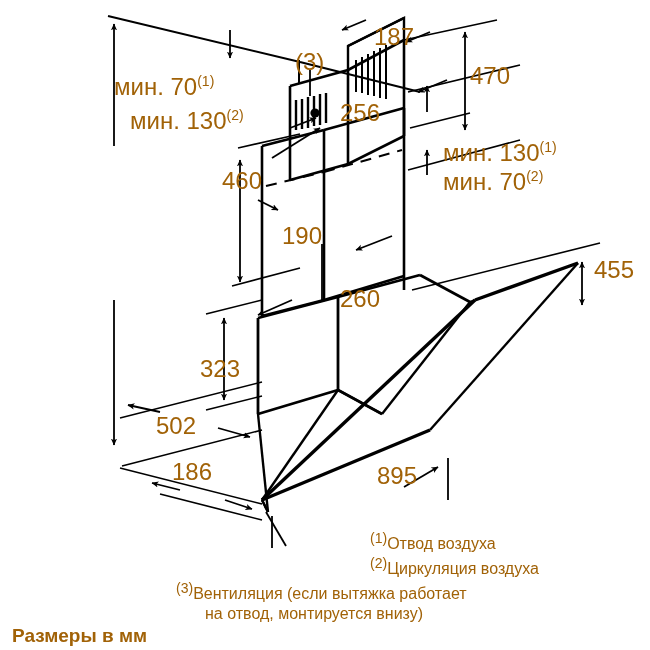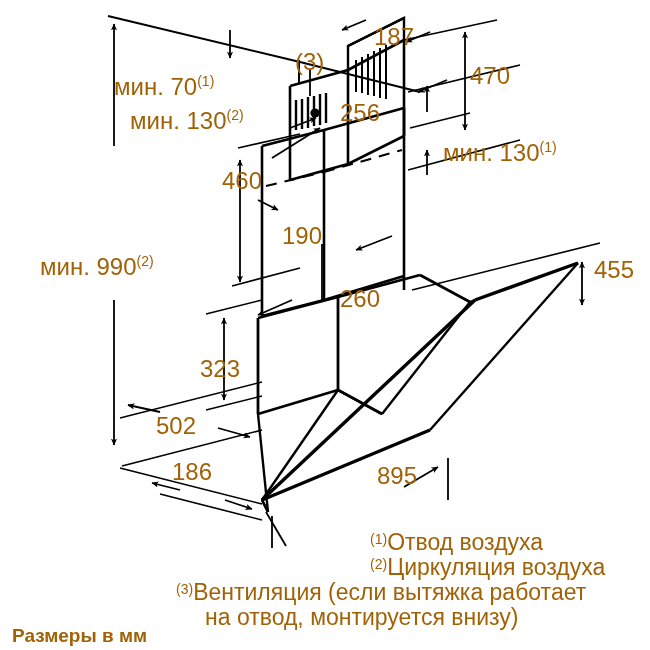--- a/index.html
+++ b/index.html
@@ -7,21 +7,21 @@
     width:650px;height:650px;overflow:hidden;
     font-family:"Liberation Sans","DejaVu Sans",sans-serif;
     color:#000;
   }
   #stage{position:relative;width:650px;height:650px;background:#fff;}
   #svgroot{position:absolute;left:0;top:0;width:650px;height:650px;}
 
   .lbl{position:absolute;white-space:nowrap;color:#a16207;line-height:1.02;}
   .dim{font-size:24px;letter-spacing:0px;}
   .sup{font-size:14px;vertical-align:super;}
-  .note{font-size:23px;}
+  .note{font-size:16px;}
   .noteidx{font-size:14px;vertical-align:super;}
   .foot{font-size:19px;}
 </style>
 </head>
 <body>
 
 <div id="stage">
 
   <svg id="svgroot" viewBox="0 0 650 650">
     <defs>
@@ -226,31 +226,31 @@
     <span>70</span><span class="sup">(1)</span>
   </div>
 
   <div class="lbl dim" style="left:114px;top:108px;margin-left:16px;">
     <span>мин.</span>
     <span>130</span><span class="sup">(2)</span>
   </div>
 
 
 
-  <div class="lbl dim" style="left:40px;top:254px;">
-    <span>мин.</span>
-    <span>990</span><span class="sup">(2)</span>
-  </div>
 
 
   <div class="lbl dim" style="left:443px;top:140px;">
     <span>мин.</span>
     <span>130</span><span class="sup">(1)</span>
   </div>
 
+  <div class="lbl dim" style="left:443px;top:169px;">
+    <span>мин.</span>
+    <span>70</span><span class="sup">(2)</span>
+  </div>
 
   <div class="lbl dim" style="left:295px;top:50px;">(3)</div>
 
   <div class="lbl dim" style="left:374px;top:25px;">187</div>
 
   <div class="lbl dim" style="left:470px;top:64px;">470</div>
 
   <div class="lbl dim" style="left:340px;top:101px;">256</div>
 
   <div class="lbl dim" style="left:222px;top:169px;">460</div>

